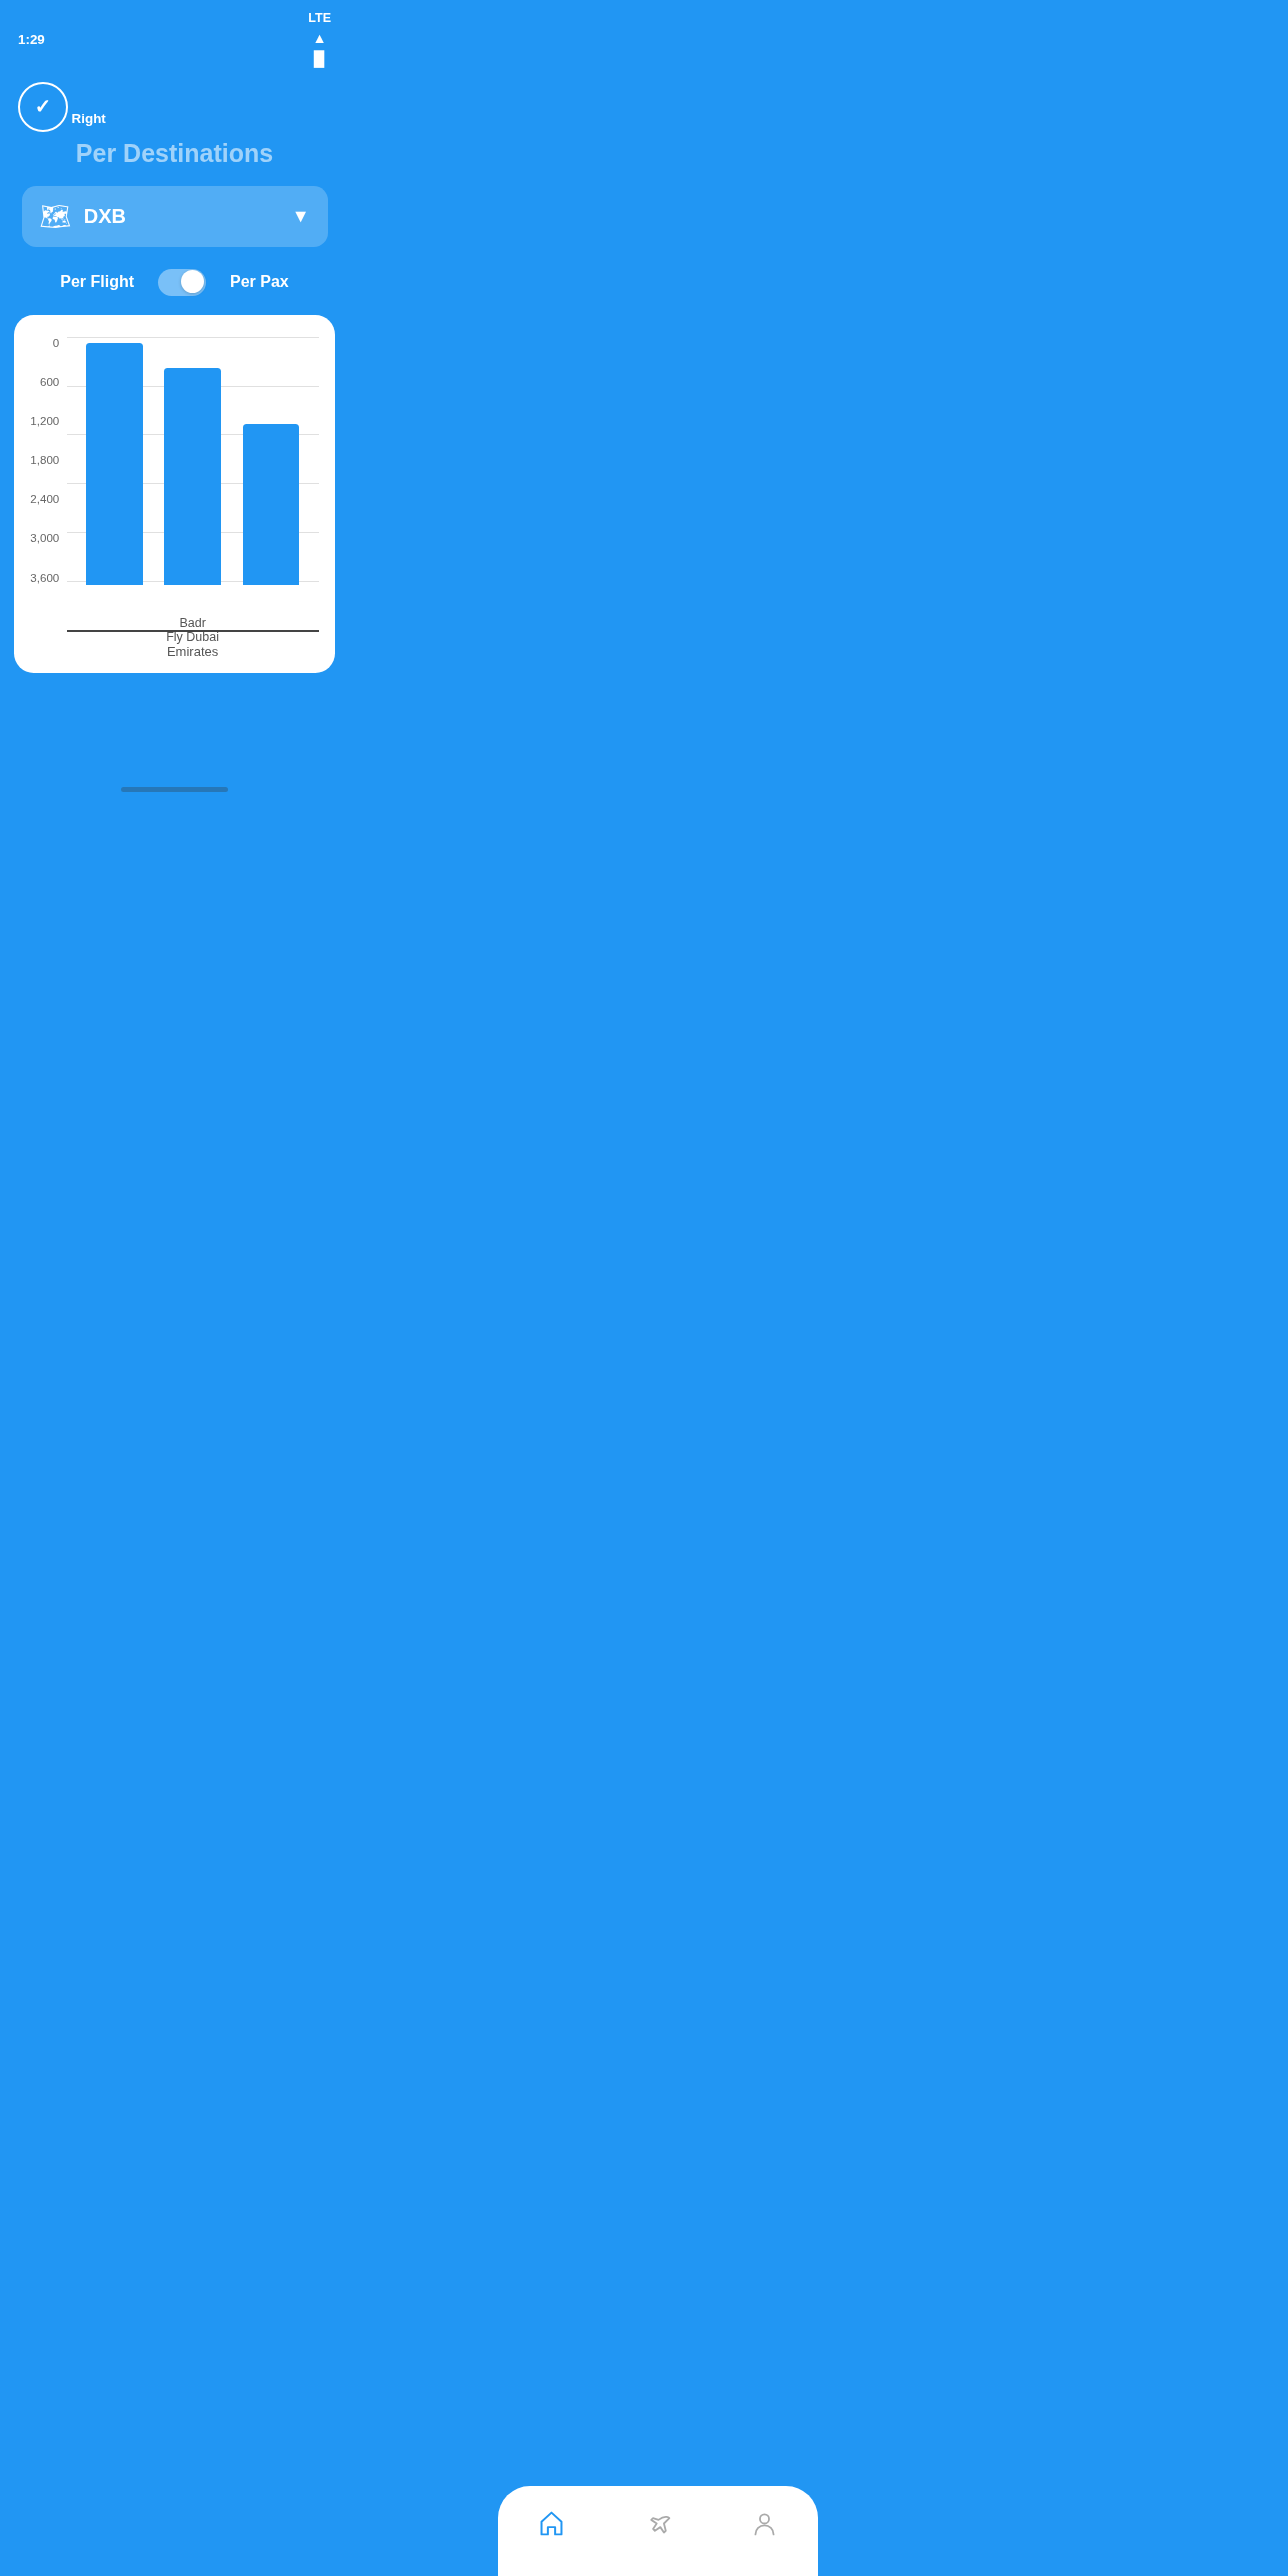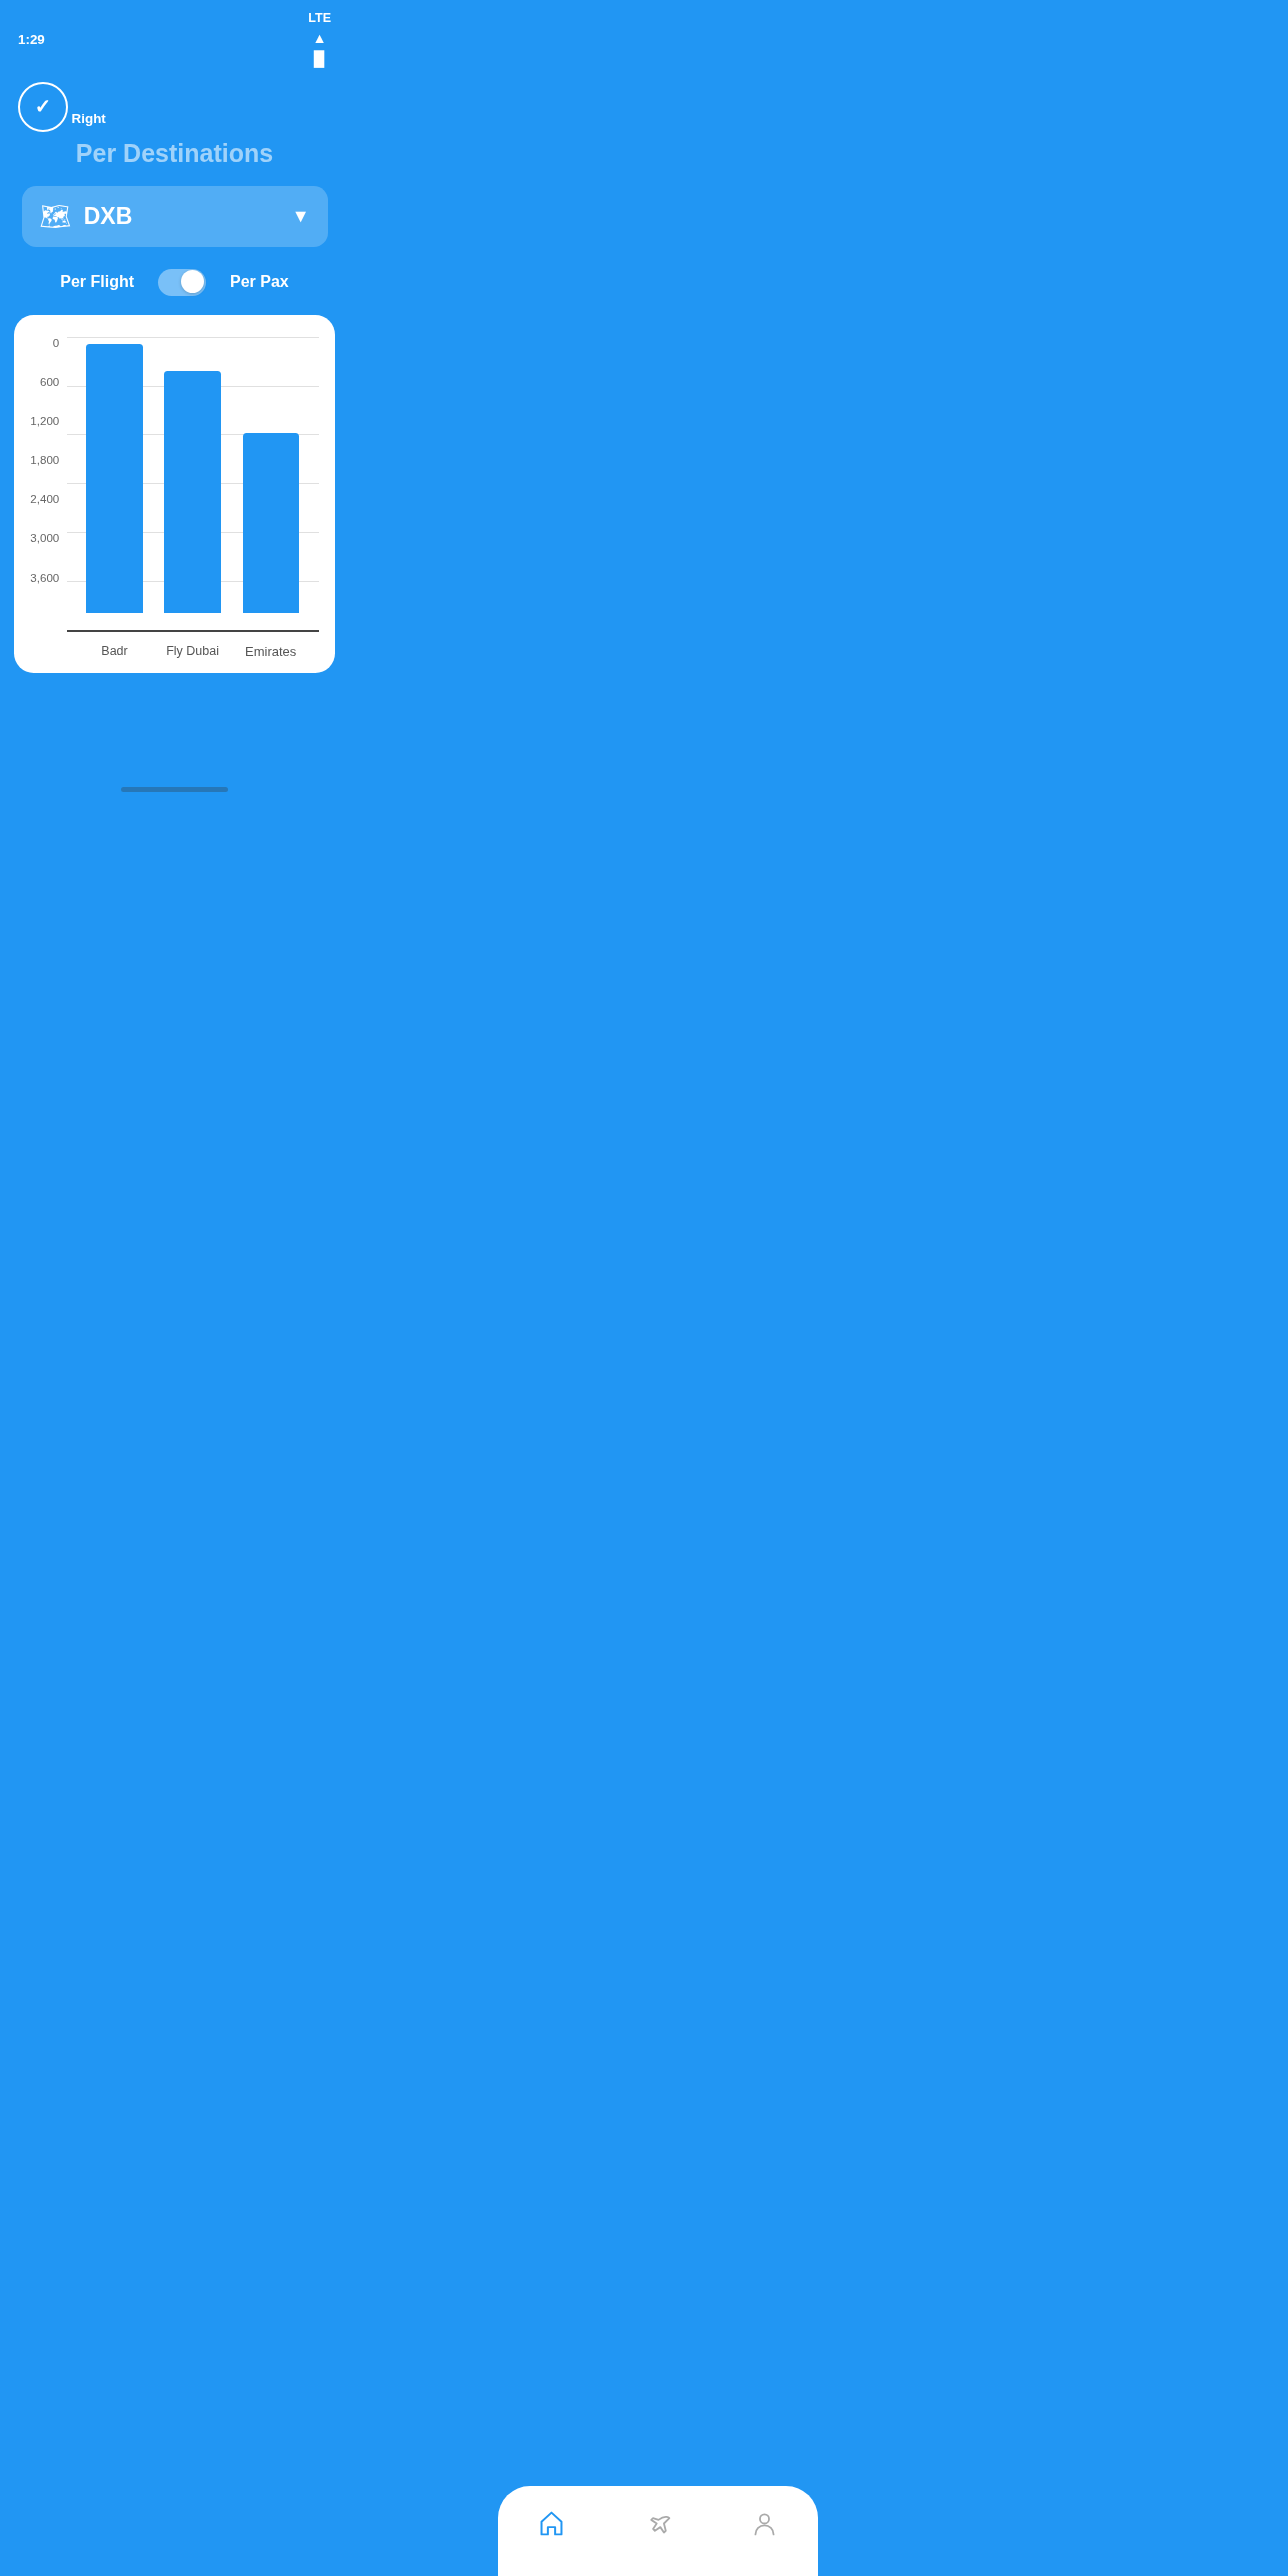--- a/index.html
+++ b/index.html
@@ -91,21 +91,21 @@
       display: flex;
       align-items: center;
       gap: 12.5px;
     }
     .map-icon {
       color: white;
       font-size: 25px;
     }
     .airport-code {
       color: white;
-      font-size: 23px;
+      font-size: 20px;
       font-weight: 700;
     }
     .dropdown-arrow {
       color: white;
       font-size: 18px;
     }
 
     
     .toggle-row {
       display: flex;
@@ -279,21 +279,21 @@
 
           <div style="flex:1; display:flex; flex-direction:column; align-items:center; justify-content:flex-end; height:100%;">
             <div style="background:#2196f3; border-radius:3.6px 3.6px 0 0; width:72%; height:87.5%;"></div>
           </div>
 
           <div style="flex:1; display:flex; flex-direction:column; align-items:center; justify-content:flex-end; height:100%;">
             <div style="background:#2196f3; border-radius:3.6px 3.6px 0 0; width:72%; height:65%;"></div>
           </div>
         </div>
 
-        <div style="display:flex; justify-content:space-around; padding: 3.6px 9px 0;">
+        <div style="display:flex; justify-content:space-around; padding: 3.6px 9px 0; flex-direction: column;">
           <span style="flex:1; text-align:center; font-size:12.5px; color:#555;">Badr</span>
           <span style="flex:1; text-align:center; font-size:12.5px; color:#555;">Fly Dubai</span>
           <span style="flex:1; text-align:center; font-size:13px; color:#555;">Emirates</span>
         </div>
       </div>
     </div>
   </div>
 </div>
 
 <div class="bottom-nav">

